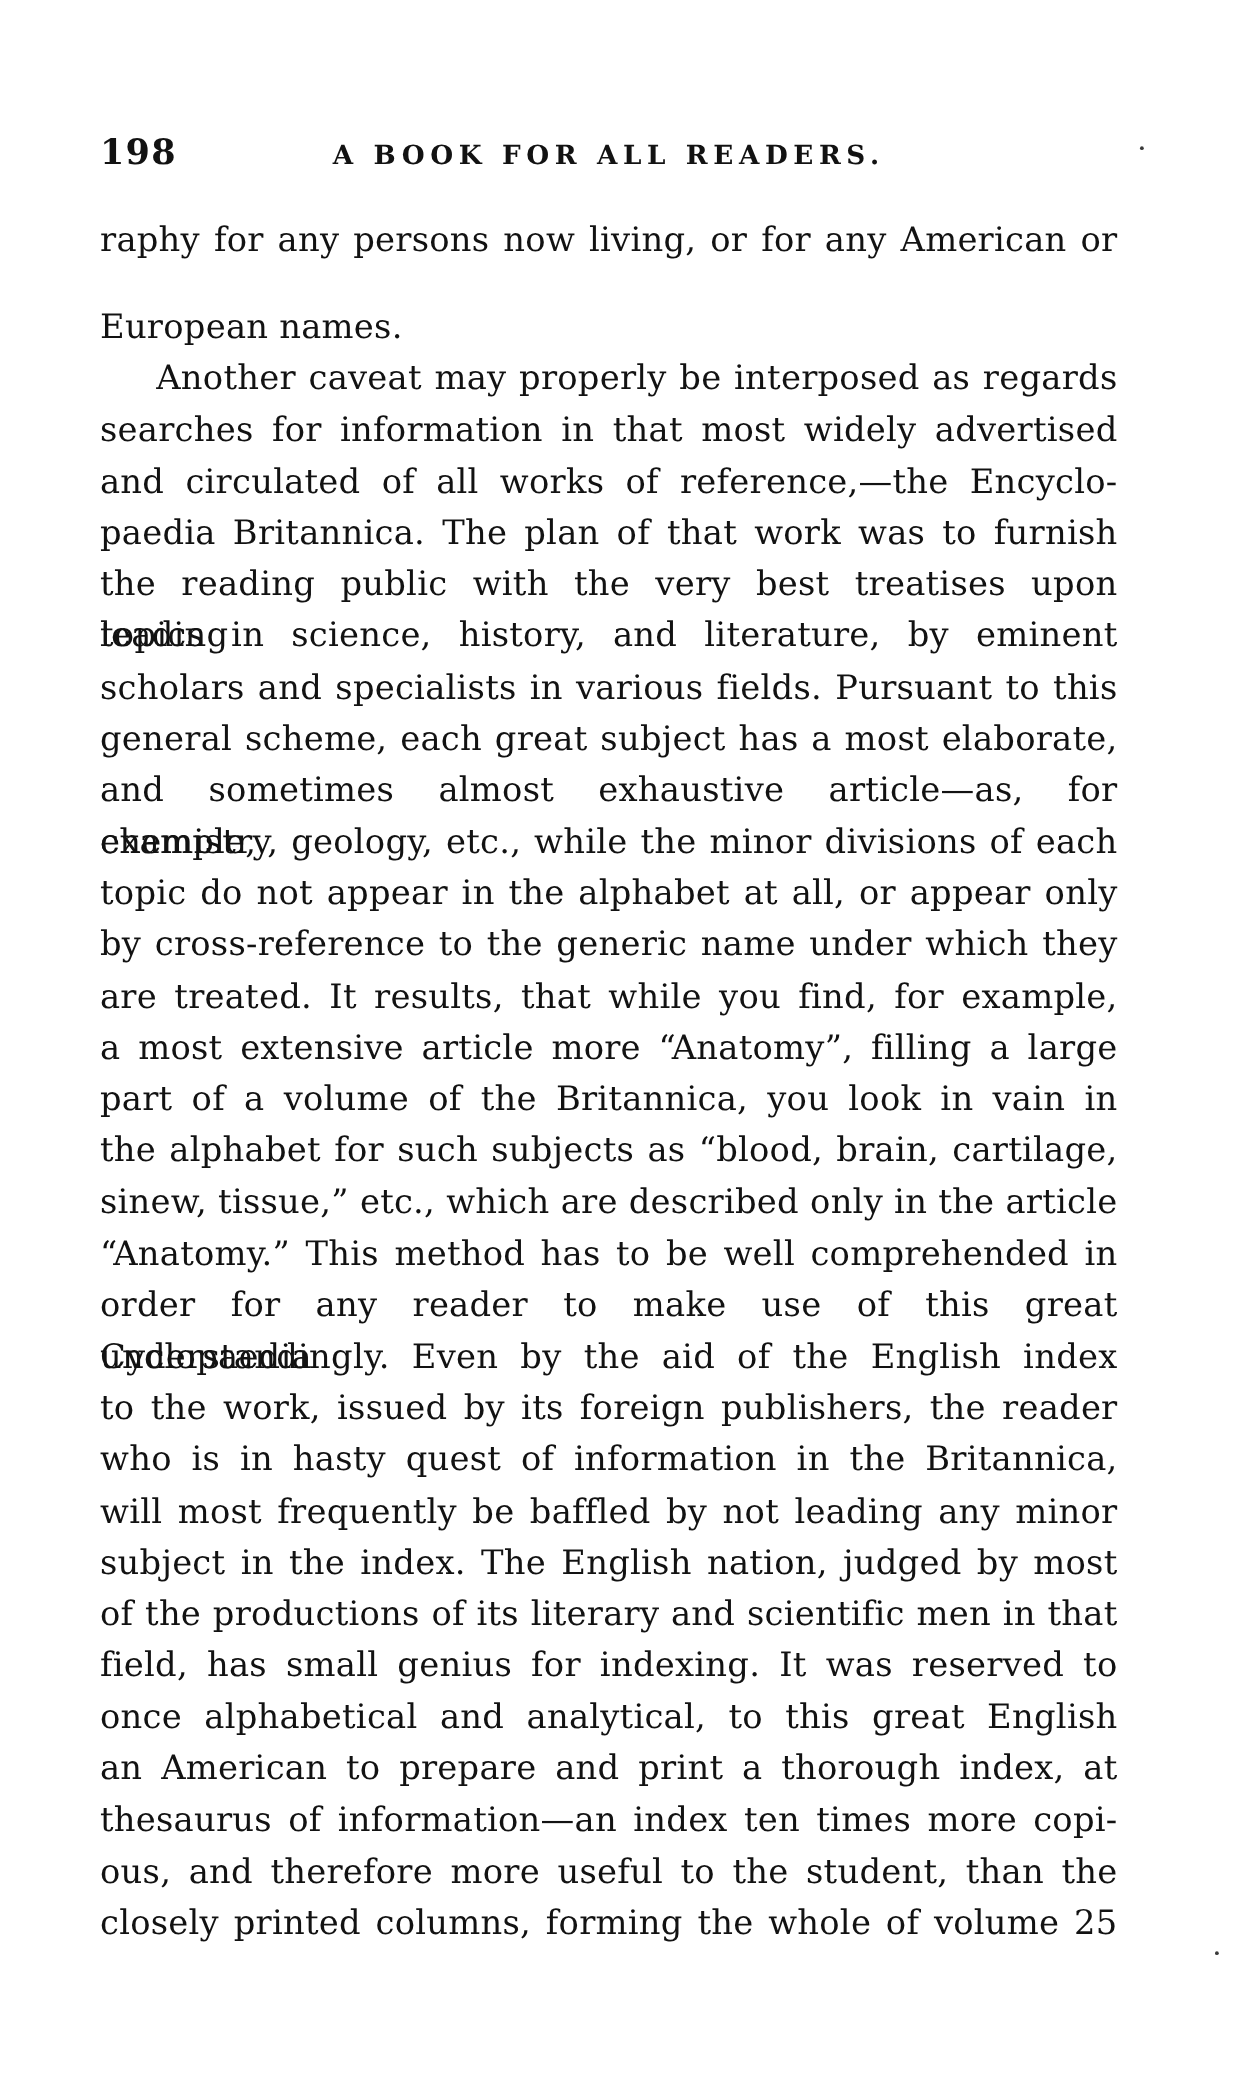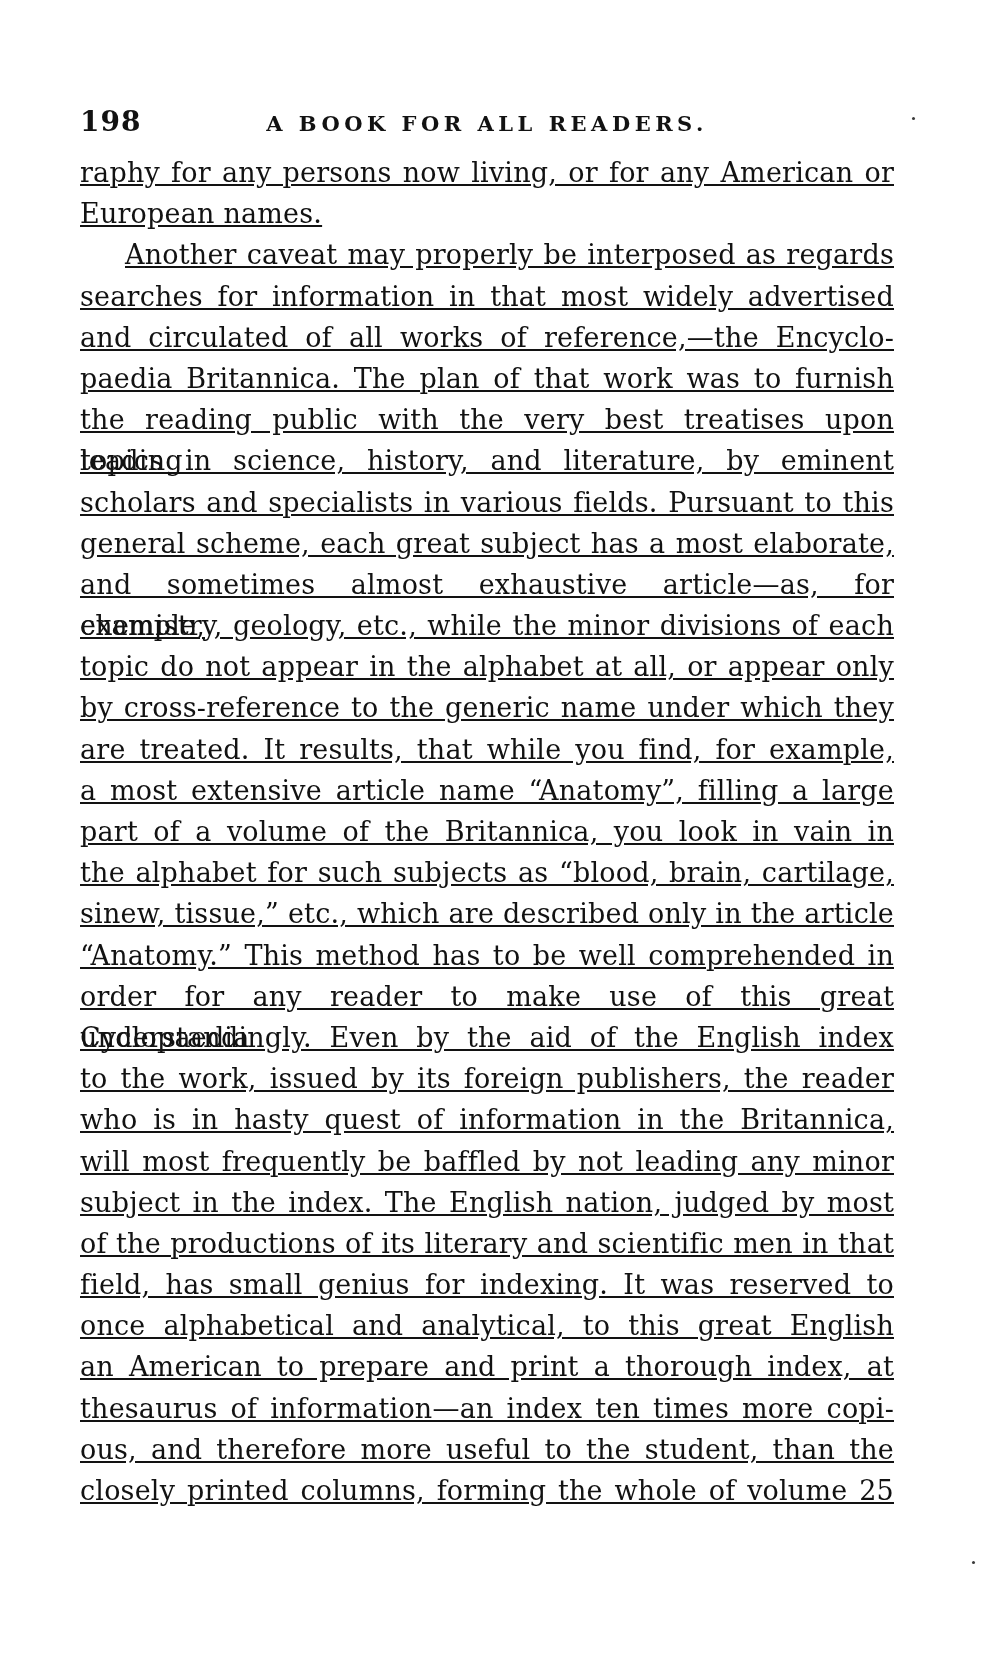--- a/index.html
+++ b/index.html
@@ -36,41 +36,41 @@
     top: 5px;
     transform: translateX(-50%);
     font-size: 21px;
     font-weight: bold;
     letter-spacing: 4.5px;
     white-space: nowrap;
     line-height: 30px;
   }
   .body-text {
     position: absolute;
-    top: 152px;
+    top: 172px;
     left: 80px;
     width: 814px;
-    text-decoration: underline;
   }
   .line {
     height: 41.2px;
     line-height: 41.2px;
     font-size: 27px;
     letter-spacing: 0.2px;
     text-align: justify;
     text-align-last: justify;
     white-space: nowrap;
     overflow: visible;
   }
   
   .line::after { content: ""; display: inline-block; width: 100%; }
   .line { white-space: normal; }
   .line.short {
     text-align: right;
     text-align-last: left;
+    margin-top: 28px;
   }
   .line.short::after { content: none; }
   .line.indent { padding-left: 45px; }
   .speck {
     position: absolute;
     width: 3px;
     height: 3px;
     background: #3a3a3a;
     border-radius: 50%;
   }
@@ -96,21 +96,21 @@
     <div class="line">paedia Britannica.  The plan of that work was to furnish</div>
     <div class="line">the reading public with the very best treatises upon leading</div>
     <div class="line">topics in science, history, and literature, by eminent</div>
     <div class="line">scholars and specialists in various fields.  Pursuant to this</div>
     <div class="line">general scheme, each great subject has a most elaborate,</div>
     <div class="line">and sometimes almost exhaustive article—as, for example,</div>
     <div class="line">chemistry, geology, etc., while the minor divisions of each</div>
     <div class="line">topic do not appear in the alphabet at all, or appear only</div>
     <div class="line">by cross-reference to the generic name under which they</div>
     <div class="line">are treated.  It results, that while you find, for example,</div>
-    <div class="line">a most extensive article name “Anatomy”, filling a large</div>
+    <div class="line">a most extensive article more “Anatomy”, filling a large</div>
     <div class="line">part of a volume of the Britannica, you look in vain in</div>
     <div class="line">the alphabet for such subjects as “blood, brain, cartilage,</div>
     <div class="line">sinew, tissue,” etc., which are described only in the article</div>
     <div class="line">“Anatomy.”  This method has to be well comprehended in</div>
     <div class="line">order for any reader to make use of this great Cyclopaedia</div>
     <div class="line">understandingly.  Even by the aid of the English index</div>
     <div class="line">to the work, issued by its foreign publishers, the reader</div>
     <div class="line">who is in hasty quest of information in the Britannica,</div>
     <div class="line">will most frequently be baffled by not leading any minor</div>
     <div class="line">subject in the index.  The English nation, judged by most</div>

